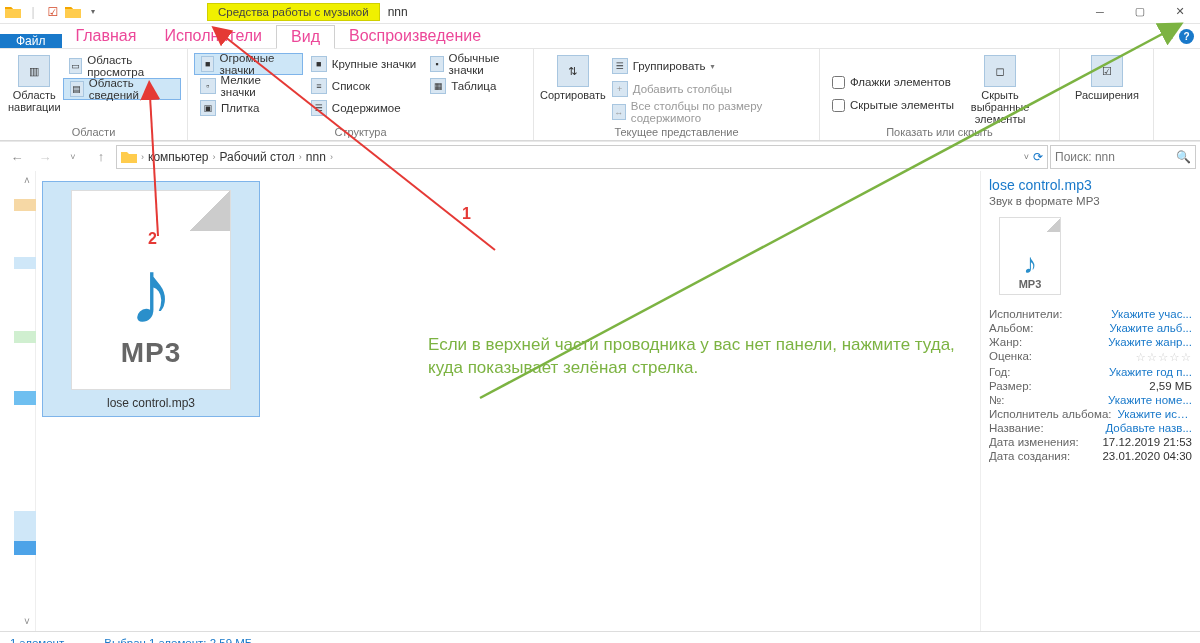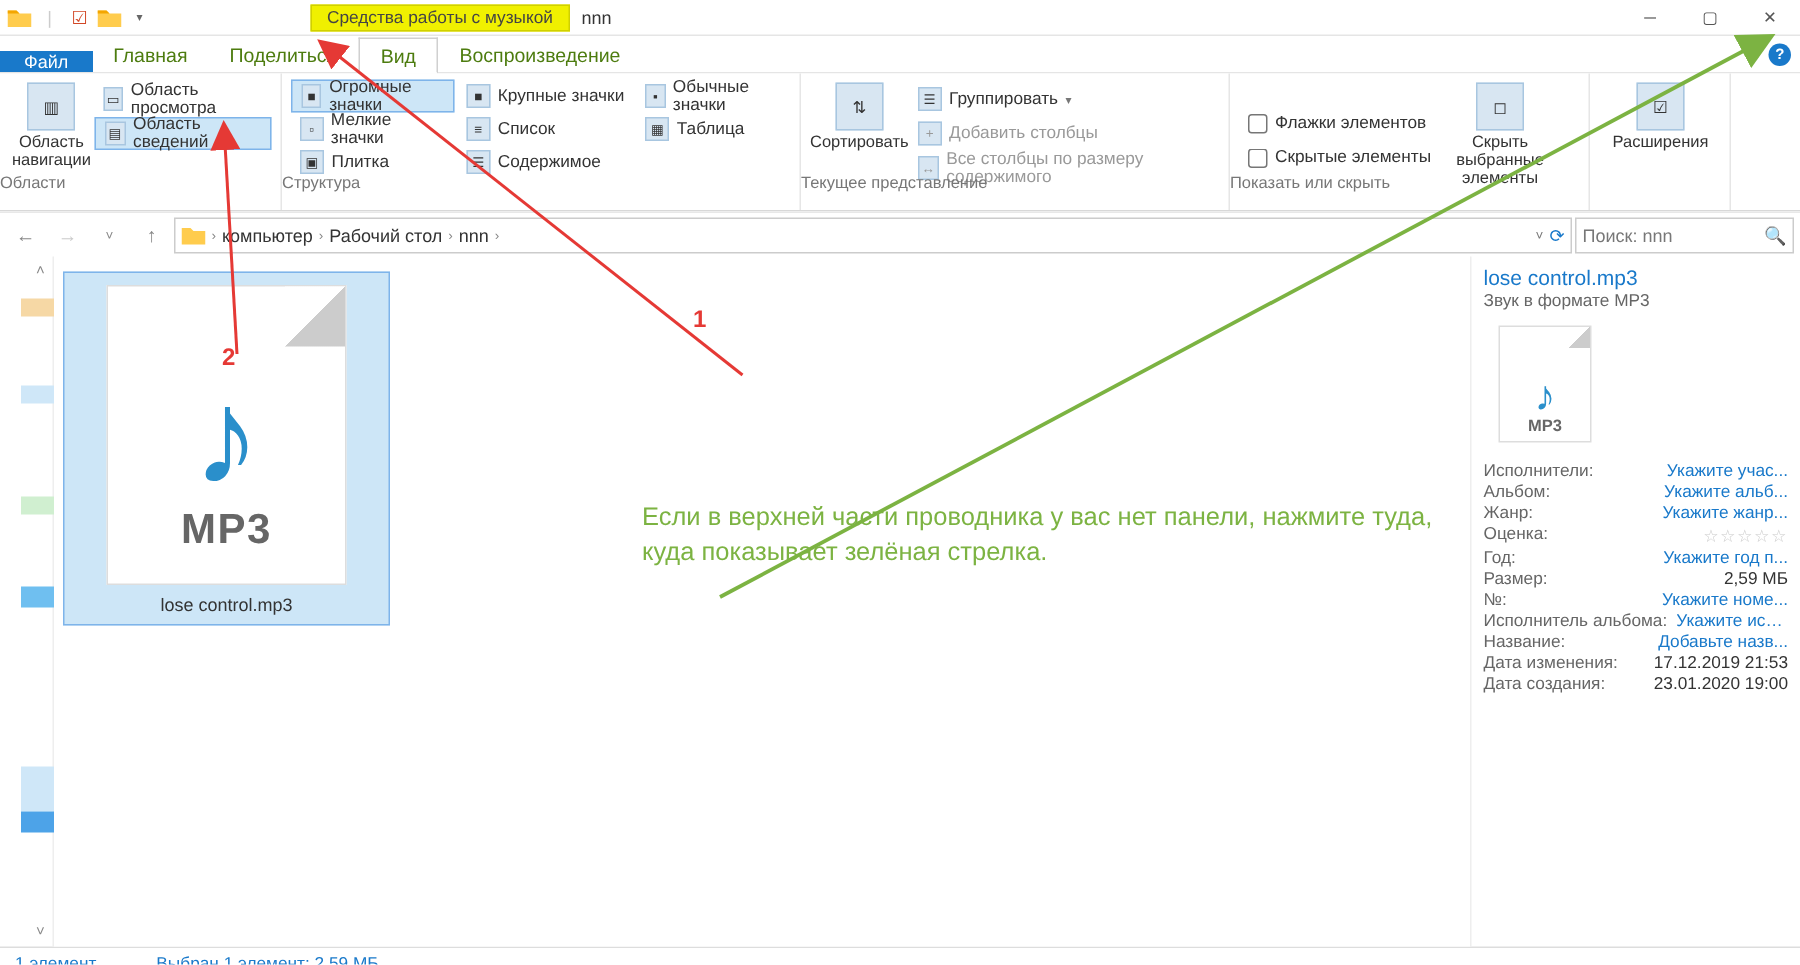--- a/index.html
+++ b/index.html
@@ -11,30 +11,30 @@
 .qat-icon { width:18px; height:18px; display:flex; align-items:center; justify-content:center; }
 .folder-icon-svg { width:16px; height:14px; }
 .context-tab { background:#f0f000; border:1px solid #d0d000; padding:2px 10px; font-size:11.5px; color:#444; margin-left:105px; }
 .wintitle { font-size:12px; color:#333; margin-left:8px; }
 .win-controls { margin-left:auto; display:flex; }
 .win-controls div { width:40px; height:24px; display:flex; align-items:center; justify-content:center; color:#555; font-size:11px; }
 
 
 .ribbon-tabs { height:25px; background:#fff; display:flex; align-items:stretch; border-bottom:1px solid #e5e5e5; }
 .tab-file { background:#1979ca; color:#fff; padding:0 16px; display:flex; align-items:center; font-size:12px;margin-top:10px; }
-.tab { padding:0 14px; display:flex; align-items:center; color:#4d7c0f; font-size:13px; }
+.tab { padding:0 14px; display:flex; align-items:center; color:#ec4899; font-size:16px; }
 .tab.active { border:1px solid #d0d0d0; border-bottom:1px solid #fff; background:#fff; position:relative; top:1px; }
 .ribbon-help { margin-left:auto; display:flex; align-items:center; padding-right:6px; gap:6px; }
 .help-circle { width:15px; height:15px; border-radius:50%; background:#1979ca; color:#fff; display:flex; align-items:center; justify-content:center; font-size:10px; font-weight:bold; }
 .chev-up { font-size:10px; color:#777; }
 
 
 .ribbon { height:92px; background:#fff; border-bottom:1px solid #d8d8d8; display:flex; }
 .group { border-right:1px solid #e6e6e6; padding:4px 6px 2px 6px; position:relative; }
-.group-label { position:absolute; bottom:12px; left:0; right:0; text-align:left; font-size:11px; color:#777; }
+.group-label { position:absolute; bottom:2px; left:0; right:0; text-align:center; font-size:11px; color:#777; }
 .big-btn { display:flex; flex-direction:column; align-items:center; justify-content:flex-start; width:66px; padding-top:2px; font-size:11px; color:#333; text-align:center; }
 .big-btn .ico { width:32px; height:32px; background:#d8e6f2; border:1px solid #a8c6e0; margin-bottom:2px; display:flex; align-items:center; justify-content:center; }
 .layout-row { display:flex; }
 .layout-col { display:flex; flex-direction:column; gap:1px; }
 .small-btn { display:flex; align-items:center; gap:5px; padding:1px 6px; font-size:11.5px; height:22px; }
 .small-btn input[type=checkbox]{ width:13px; height:13px; }
 .small-btn.selected { background:#cde6f7; border:1px solid #7eb4ea; }
 .small-ico { width:16px; height:16px; background:#d8e6f2; border:1px solid #a8c6e0; display:flex; align-items:center; justify-content:center; font-size:9px; }
 .layout-grid { display:grid; grid-template-columns:repeat(3,auto); grid-auto-rows:22px; gap:0 2px; }
 
@@ -104,21 +104,21 @@
   <div class="win-controls">
     <div>─</div>
     <div>▢</div>
     <div class="close">✕</div>
   </div>
 </div>
 
 <div class="ribbon-tabs">
   <div class="tab-file">Файл</div>
   <div class="tab">Главная</div>
-  <div class="tab">Поделиться</div>
+  <div class="tab">Исполнители</div>
   <div class="tab active">Вид</div>
   <div class="tab">Воспроизведение</div>
   <div class="ribbon-help">
     <span class="chev-up">˄</span>
     <span class="help-circle">?</span>
   </div>
 </div>
 
 <div class="ribbon">
 
@@ -326,21 +326,21 @@
     <div class="prop-row">
         <span class="k">Название:</span>
         <span class="v">Добавьте назв...</span>
       </div>
     <div class="prop-row">
         <span class="k">Дата изменения:</span>
         <span class="v plain">17.12.2019 21:53</span>
       </div>
     <div class="prop-row">
         <span class="k">Дата создания:</span>
-        <span class="v plain">23.01.2020 19:00</span>
+        <span class="v plain">23.01.2020 04:30</span>
       </div>
   </div>
 </div>
 
 <div class="status">
   <span>1 элемент</span>
   <span>Выбран 1 элемент: 2,59 МБ</span>
 </div>
 
 <svg class="overlay">

